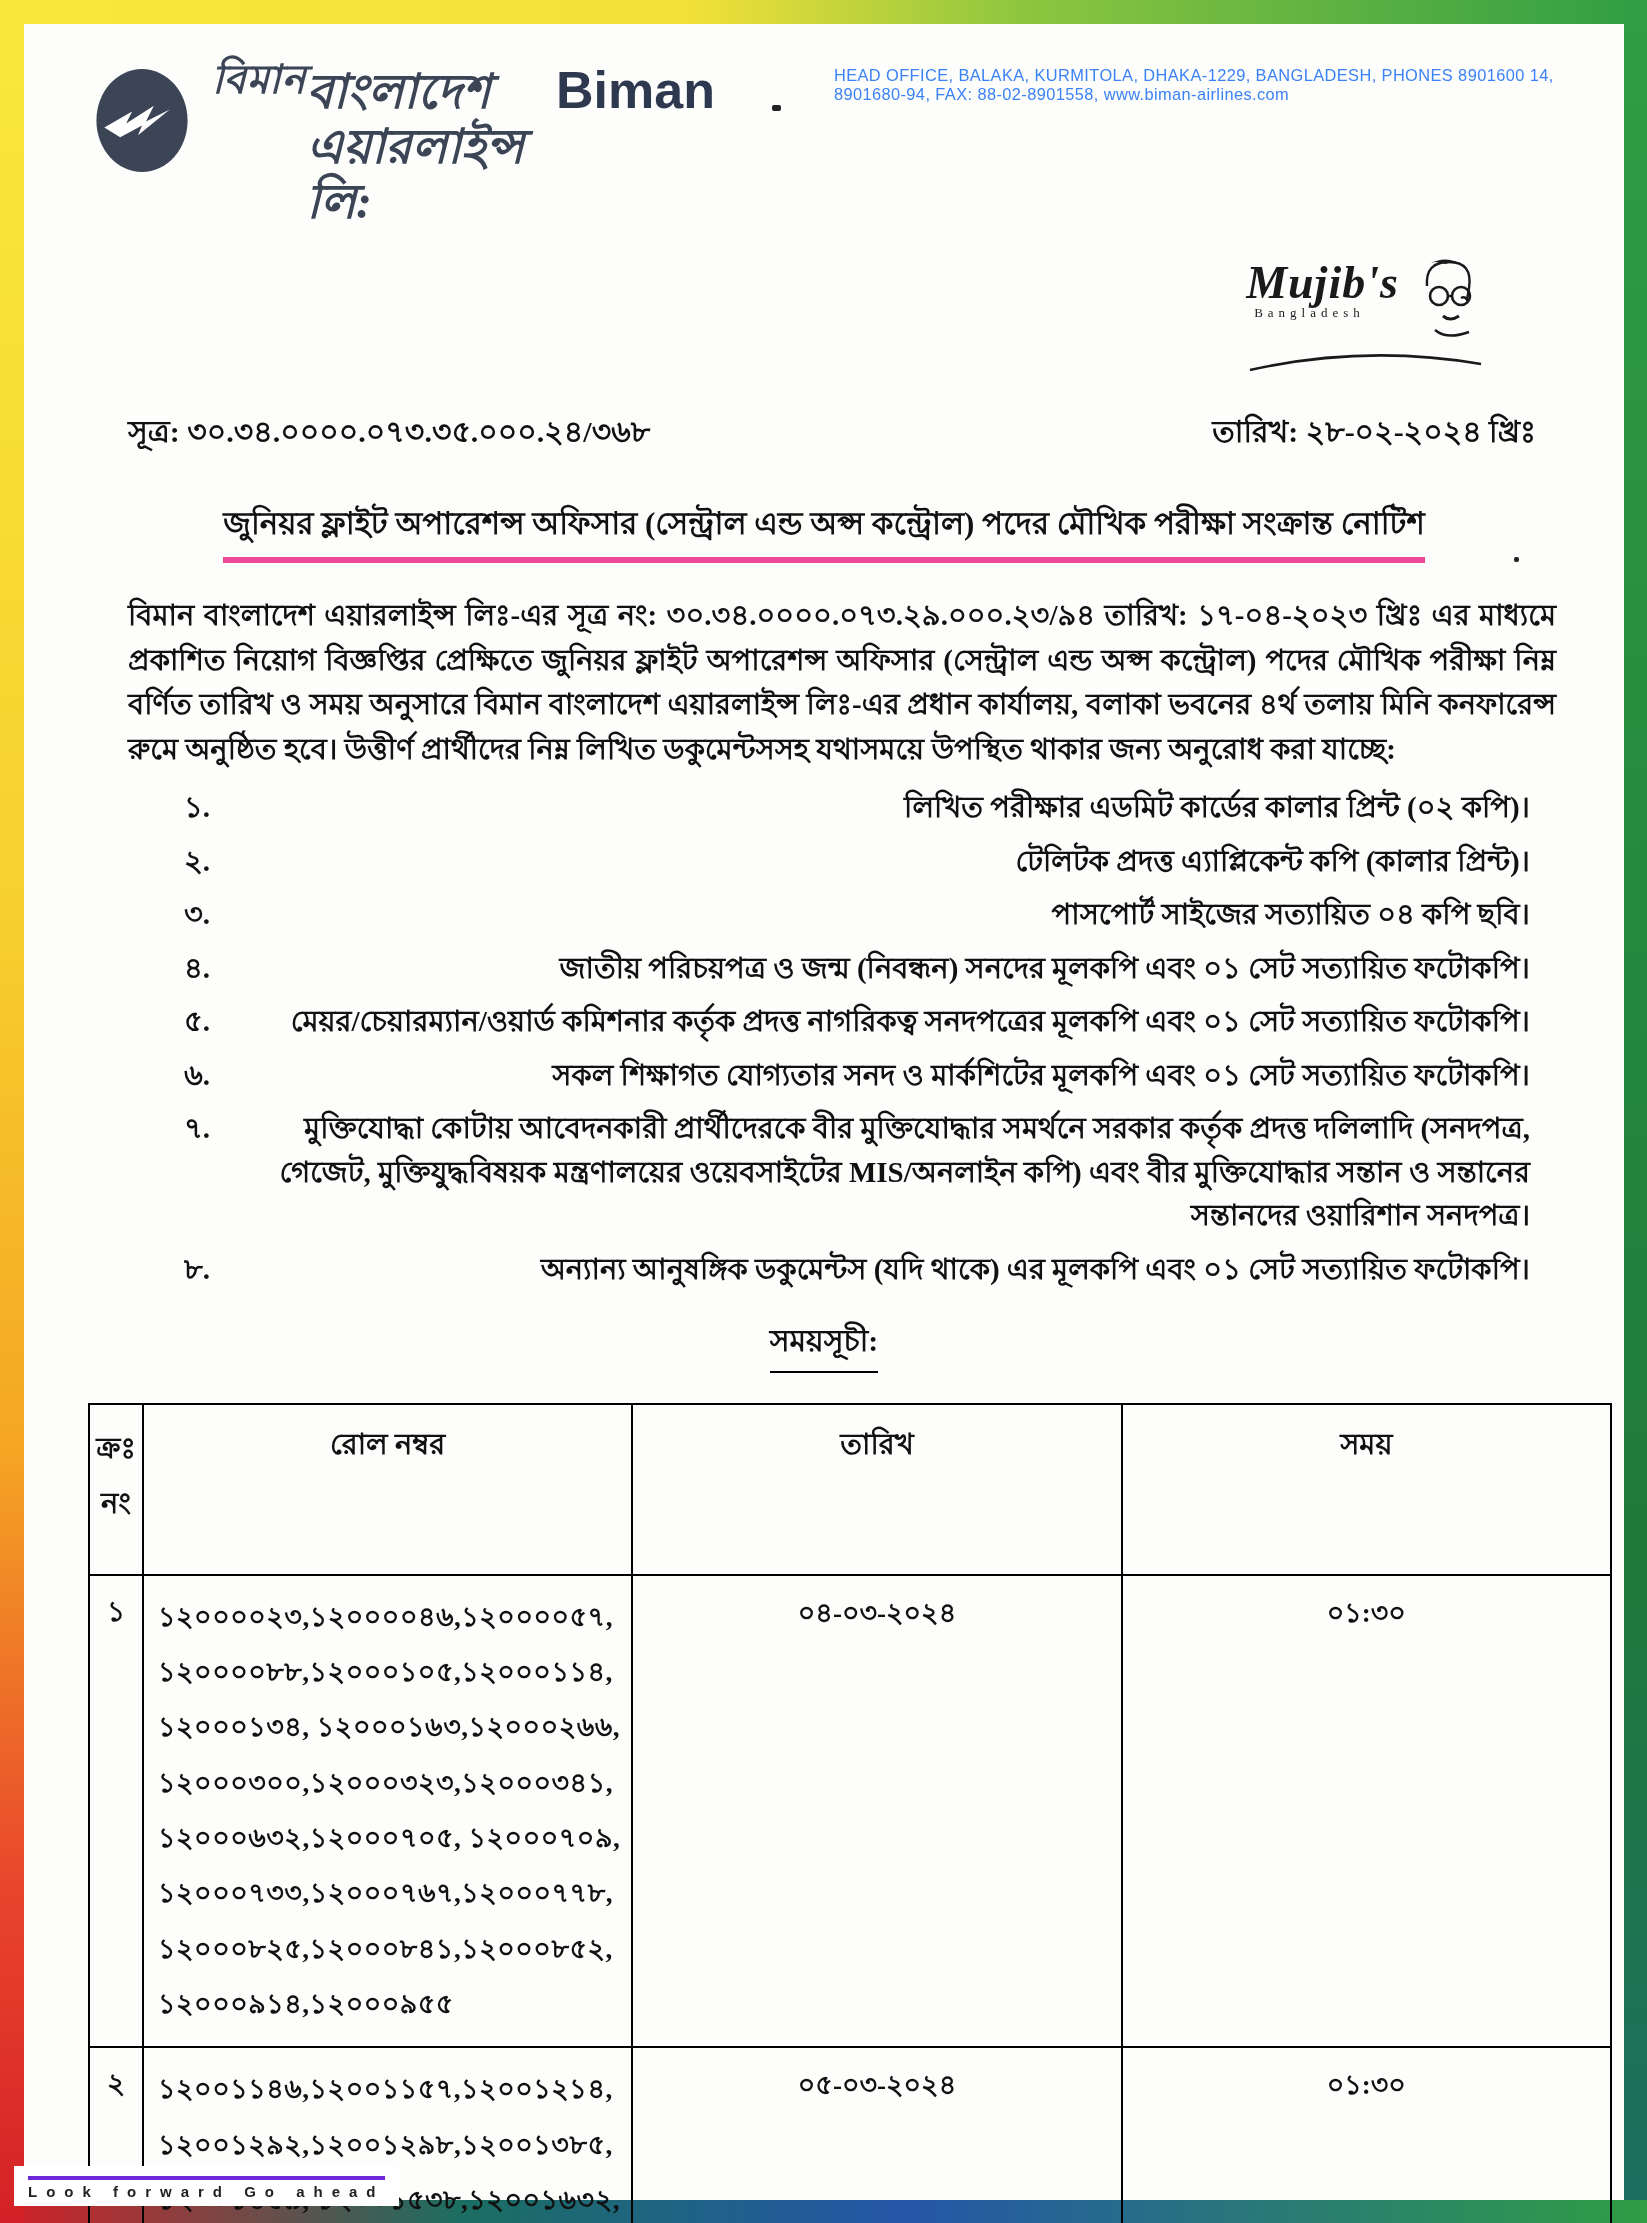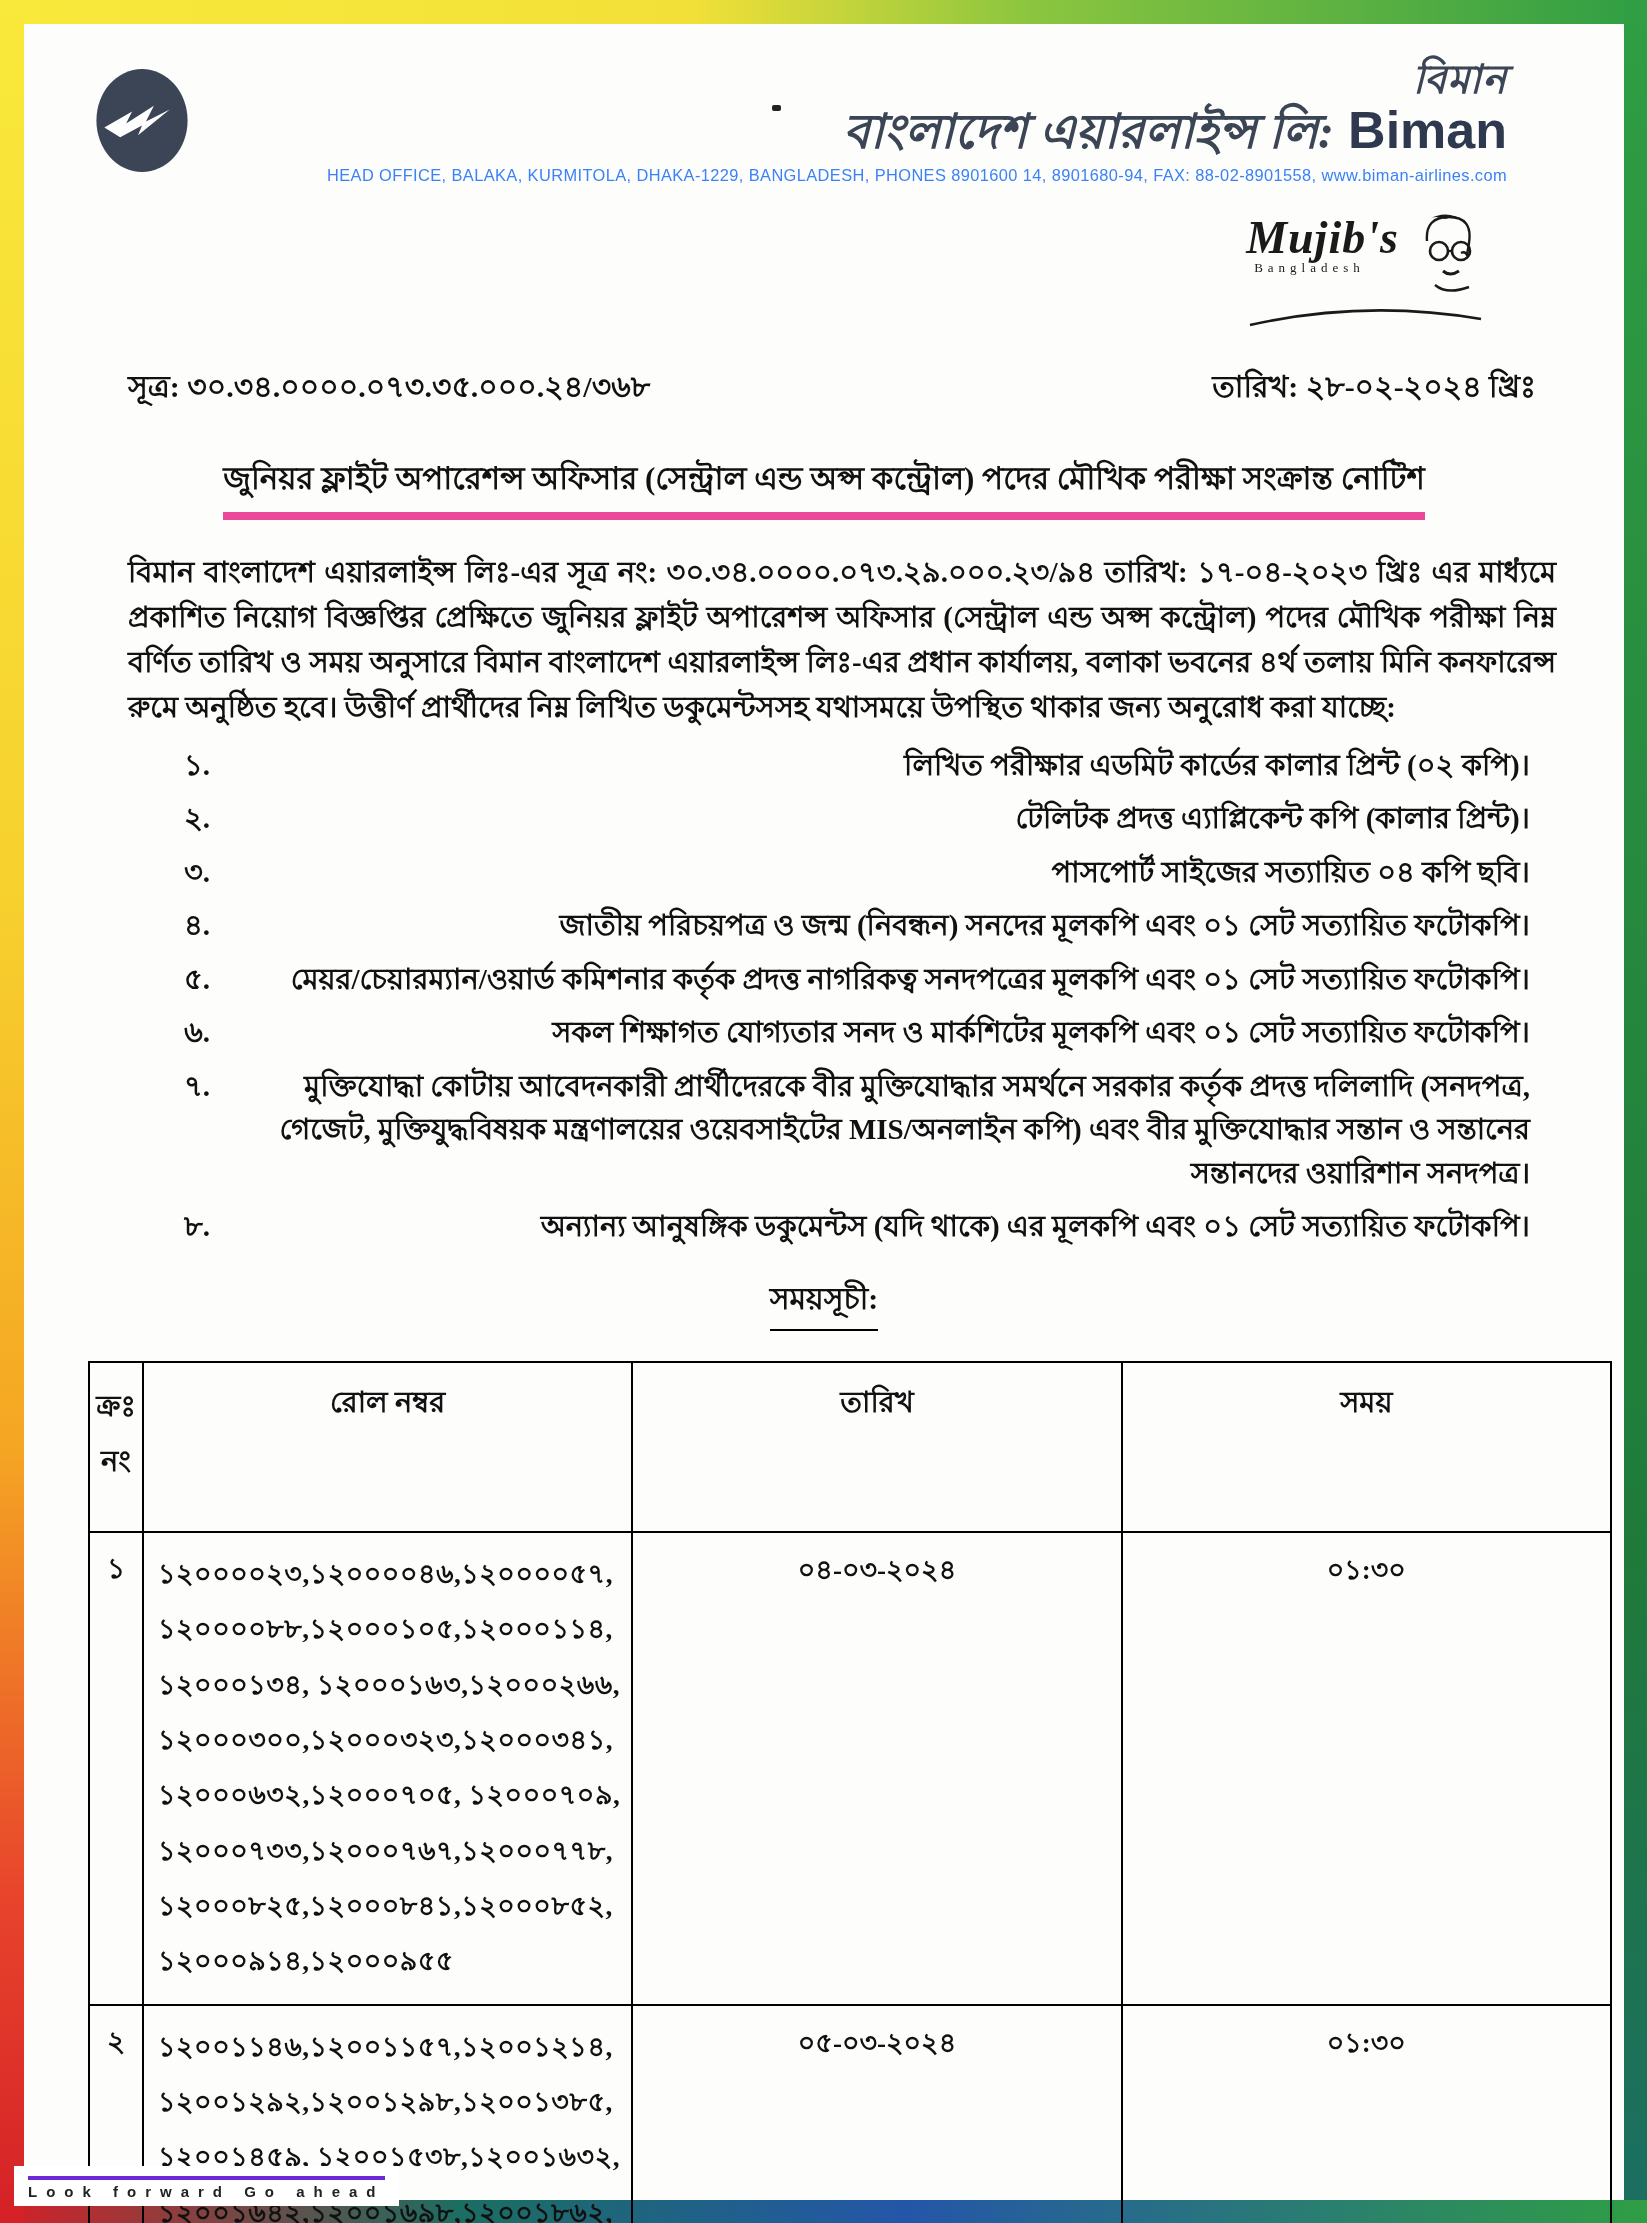--- a/index.html
+++ b/index.html
@@ -19,41 +19,41 @@
     background:linear-gradient(180deg,#f9e93b 0%,#f7d12e 40%,#f5a623 65%,#e8452c 85%,#d42027 100%); }
   .edge-bottom { bottom:0; left:0; width:100%; height:24px;
     background:linear-gradient(90deg,#d42027 0%,#1b6e62 28%,#2456a8 55%,#2f9e44 100%); }
   .page {
     position:absolute; inset:24px; background:#fdfdfc; z-index:2;
     padding:36px 64px 0 64px; color:#111;
   }
   
   .brand-row { display:flex; align-items:flex-start; gap:16px; margin-left:4px; }
   .brand-logo { flex:0 0 auto; margin-top:6px; }
-  .brand-text-col { display:flex; flex-direction:column; color:#3b4556;align-items:flex-end; }
+  .brand-text-col { display:flex; color:#3b4556; }
   .brand-bn-top { font-size:40px; font-weight:bold; letter-spacing:1px; line-height:1.0; margin-left:4px; font-style:italic; }
   .brand-line2 { display:flex; align-items:baseline; gap:14px; }
   .brand-bn-main { font-size:48px; font-weight:bold; font-style:italic; line-height:1.15; }
   .brand-en-bold { font-size:52px; font-weight:bold; color:#2e3950; letter-spacing:0px; font-family:"Liberation Sans","DejaVu Sans",sans-serif; }
   .brand-en-rest { font-size:33px; font-weight:bold; color:#3b4556; font-family:"Liberation Sans","DejaVu Sans",sans-serif; letter-spacing:0.5px; }
   .address-line { margin:6px 0 0 119px; font-size:16.4px; color:#3b82f6;
     font-family:"Liberation Sans","DejaVu Sans",sans-serif; letter-spacing:0.4px; }
   
   .mujib-wrap { display:flex; justify-content:flex-end; margin:26px 70px 0 0; }
   .mujib { position:relative; width:249px; text-align:center; color:#1a1a1a; }
   .mujib-row { display:flex; align-items:flex-start; justify-content:center; gap:8px; }
   .mujib-name { font-size:46px; font-weight:bold; font-style:italic; letter-spacing:1px; }
   .mujib-sub { font-size:13px; letter-spacing:5px; margin-top:-4px; text-align:left; padding-left:8px; }
   
   .meta-row { display:flex; justify-content:space-between; margin:30px 6px 0 40px; font-size:30px; font-weight:bold; }
   .meta-date { margin-right:18px; }
   
   .title-wrap { text-align:center; margin-top:40px; }
   .notice-title { display:inline-block; font-size:31px; font-weight:bold;
-    border-bottom:8px solid #ec4899; padding-bottom:6px; }
+    border-bottom:6px solid #ec4899; padding-bottom:6px; }
   
   .body-par { margin:30px 4px 0 40px; font-size:29px; font-weight:600;
     text-align:justify; line-height:1.55; }
   
   .doc-list { margin:14px 0 0 96px; }
   .doc-item { display:flex; gap:12px; font-size:29px; font-weight:600; line-height:1.5; margin-top:10px; }
   .doc-num { flex:0 0 34px; }
   .doc-text { flex:1; padding-right:30px; text-align:right; }
   
   .sched-head-wrap { text-align:center; margin-top:26px; }

